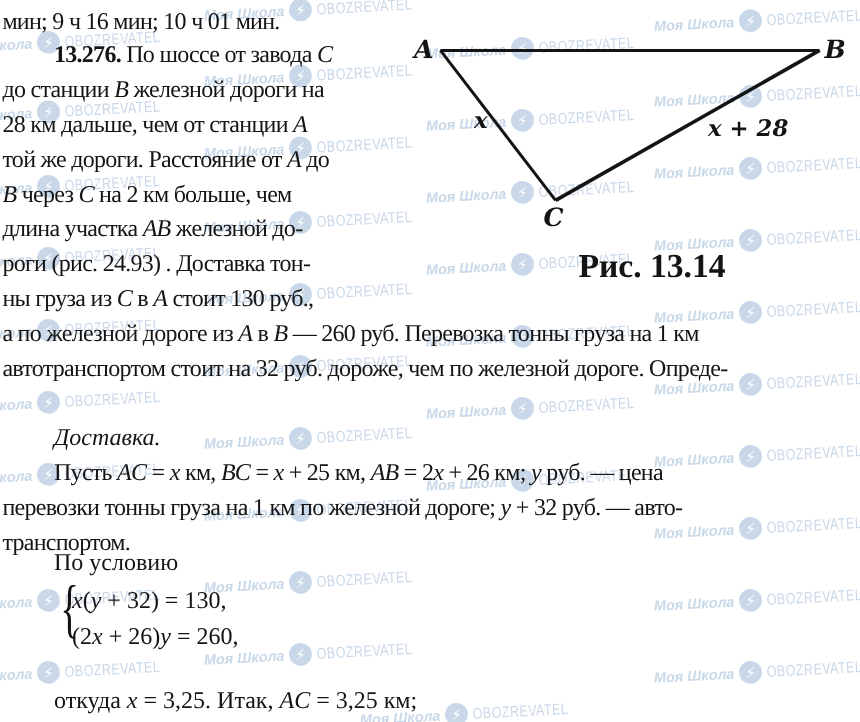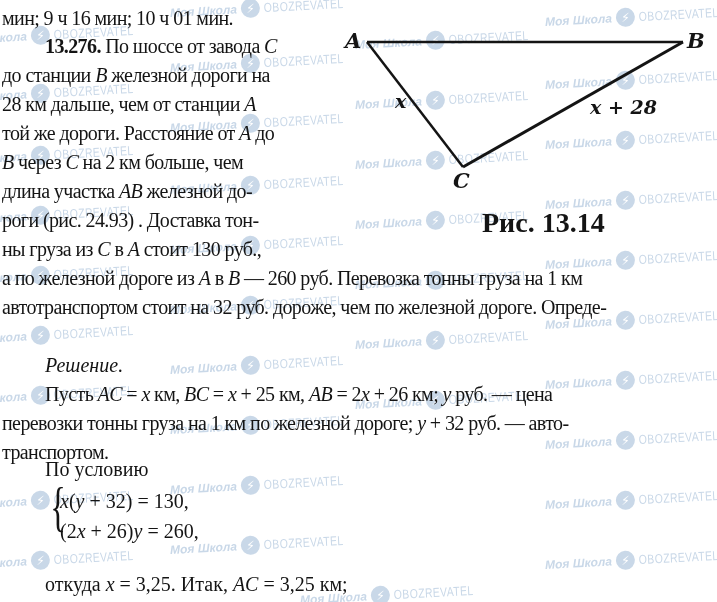--- a/index.html
+++ b/index.html
@@ -233,21 +233,21 @@
 
   <div class="line nw" style="left:2px;top:208px"><span>роги (рис. 24.93) . Доставка тон-</span></div>
 
   <div class="line nw" style="left:2px;top:237px"><span>ны груза из </span><span class="it">C</span><span>  в </span><span class="it">A</span><span> стоит 130 руб.,</span></div>
 
   <div class="line nw" style="left:2px;top:266px"><span>а по железной дороге из </span><span class="it">A</span><span>  в </span><span class="it">B</span><span>  — 260 руб. Перевозка тонны груза на 1 км</span></div>
 
   <div class="line nw" style="left:2px;top:295px">автотранспортом стоит на 32 руб. дороже, чем по железной дороге. Опреде-</div>
 
 
-  <div class="line it" style="left:45px;top:353px">Решение.</div>
+  <div class="line it" style="left:45px;top:353px">Доставка.</div>
 
   <div class="line nw" style="left:45px;top:382px"><span>Пусть </span><span class="it">AC</span><span> = </span><span class="it">x</span><span> км, </span><span class="it">BC</span><span> = </span><span class="it">x</span><span> + 25 км, </span><span class="it">AB</span><span> = 2</span><span class="it">x</span><span> + 26 км;  </span><span class="it">y</span><span> руб. — цена</span></div>
 
   <div class="line nw" style="left:2px;top:411px"><span>перевозки тонны груза на 1 км по железной дороге; </span><span class="it">y</span><span> + 32 руб. — авто-</span></div>
 
   <div class="line nw" style="left:2px;top:440px">транспортом.</div>
 
   <div class="line" style="left:45px;top:457px">По условию</div>
 
   <div class="brace" style="left:45px;top:480px">{</div>

